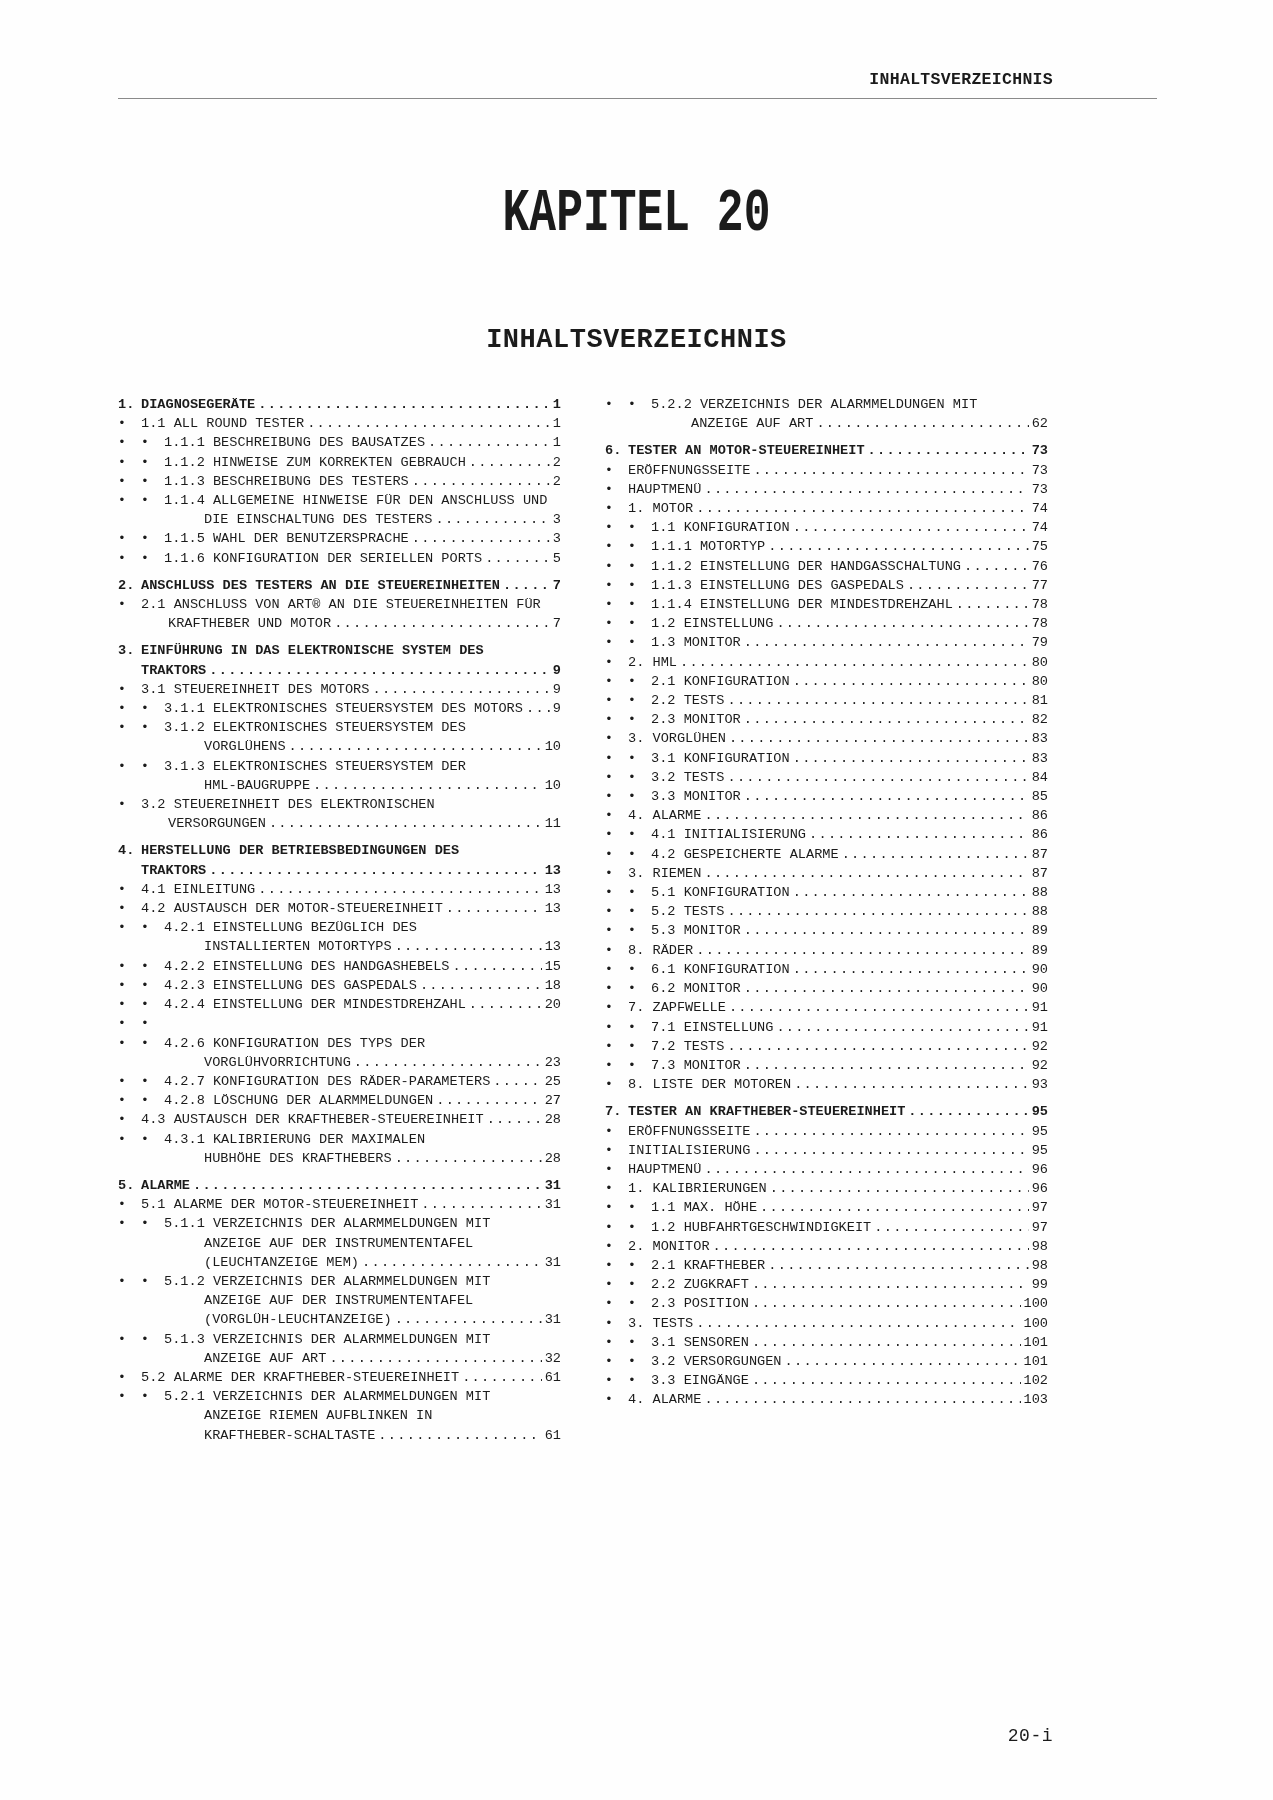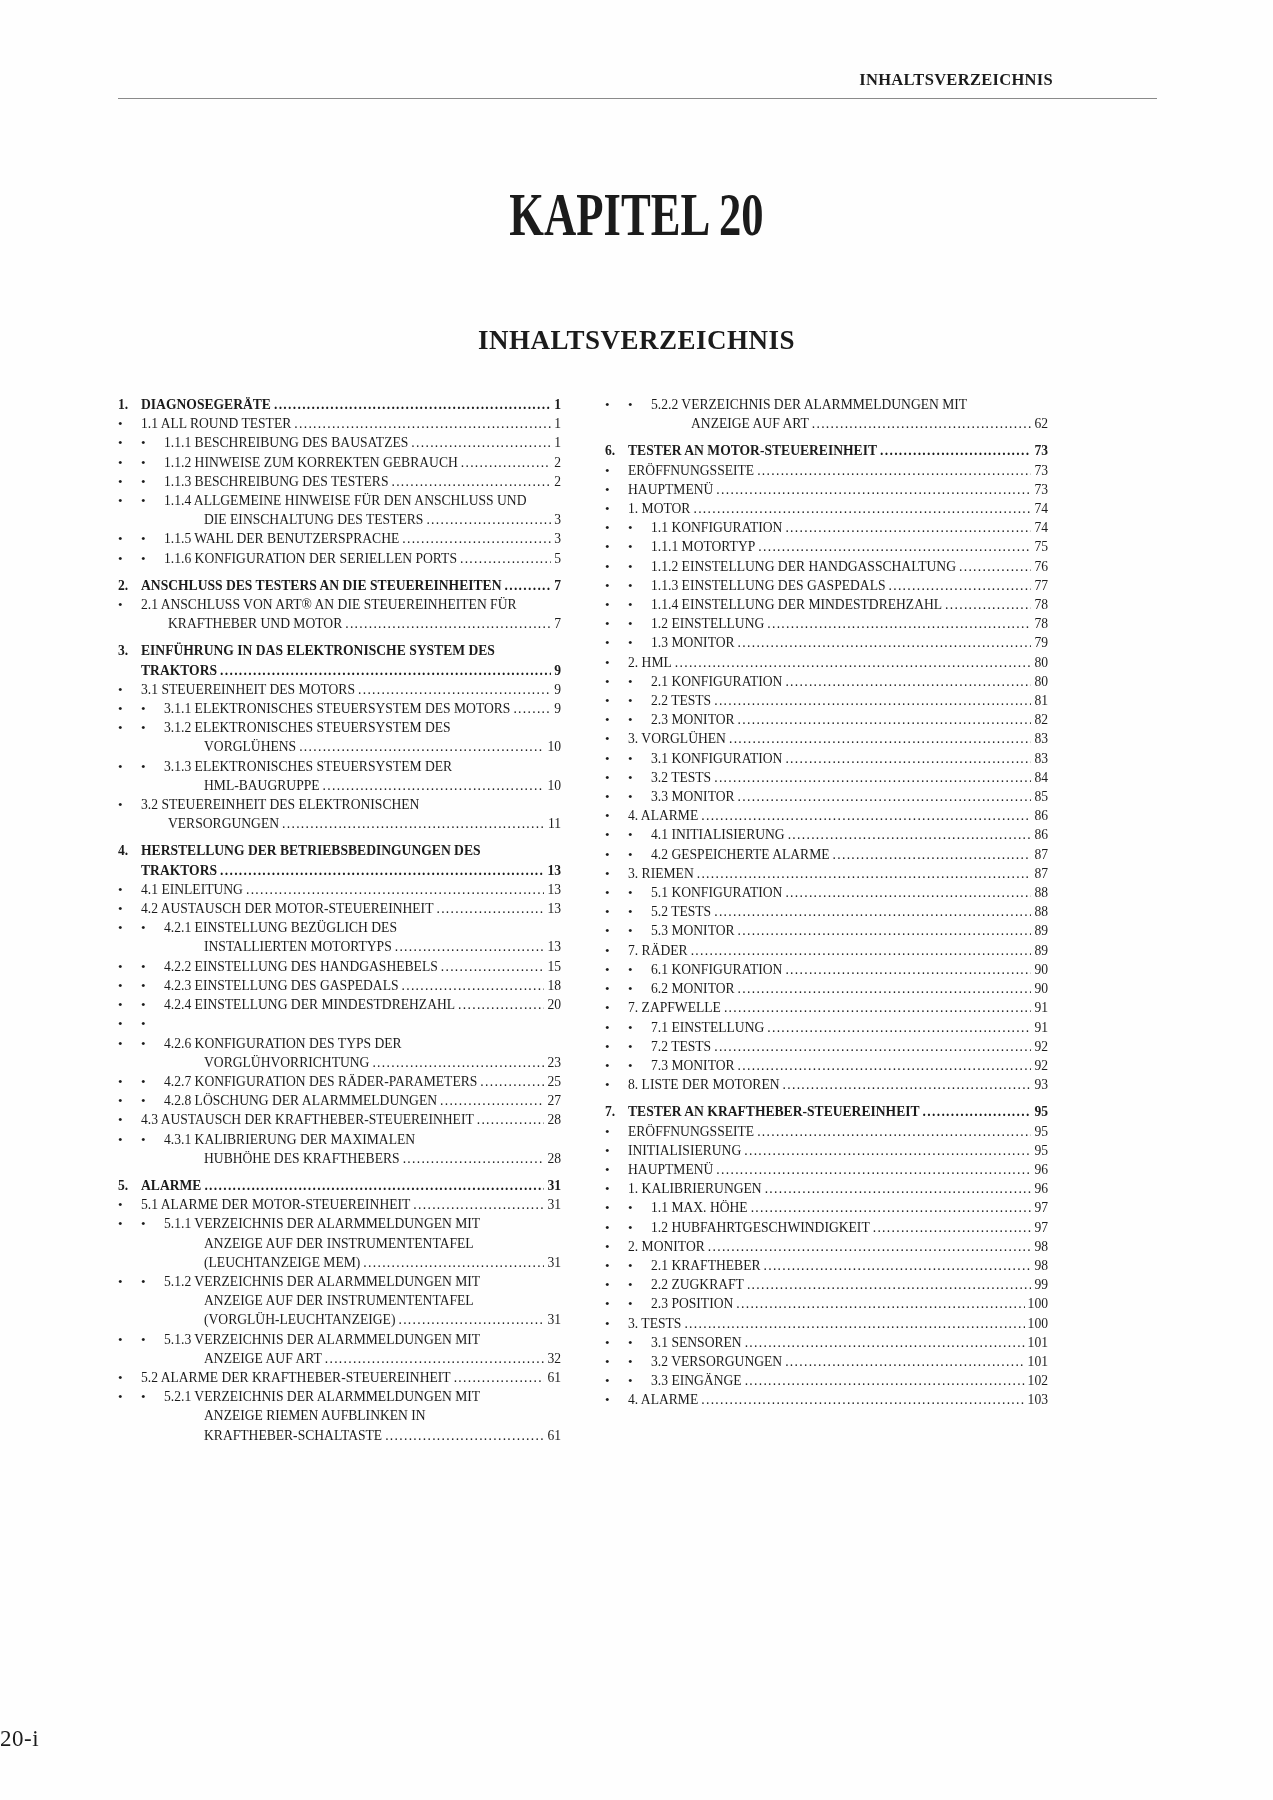--- a/index.html
+++ b/index.html
@@ -5,21 +5,21 @@
 <style>
   * { box-sizing: border-box; }
   html, body { margin: 0; padding: 0; background: #ffffff; }
   .page {
     position: relative;
     width: 1273px;
     height: 1800px;
     background: #fefefe;
     overflow: hidden;
     color: #1b1b1b;
-    font-family: Liberation Serif, serif;
+    font-family: Liberation Mono, monospace;
   }
   .running-header {
     padding: 70px 220px 0 118px;
     height: 90px;
     text-align: right;
     font-weight: bold;
     font-size: 16.5px;
     line-height: 20px;
     letter-spacing: 0.3px;
   }
@@ -77,21 +77,22 @@
   .dots::after {
     content: "...................................................................................................................................................";
     letter-spacing: 1.3px;
   }
   .pg { flex: none; }
   .page-footer {
     position: absolute;
     top: 1726px;
     left: 0;
     width: 1053px;
-    font-size: 23px;
+    text-align: right;
+    font-size: 18px;
     letter-spacing: 0.5px;
   }
 </style>
 </head>
 <body>
 
 <div class="page">
 
   <div class="running-header">
     <span>INHALTSVERZEICHNIS</span>
@@ -950,21 +951,21 @@
               <span class="pg">89</span>
             </div>
           </div>
         </div>
         <div class="entry lvl1">
           <div class="markers">
             <span class="cell bullet">•</span>
           </div>
           <div class="body">
             <div class="line">
-              <span class="txt">7. RÄDER</span>
+              <span class="txt">8. RÄDER</span>
               <span class="dots"></span>
               <span class="pg">89</span>
             </div>
           </div>
         </div>
         <div class="entry lvl2">
           <div class="markers">
             <span class="cell bullet">•</span>
             <span class="cell bullet">•</span>
           </div>

